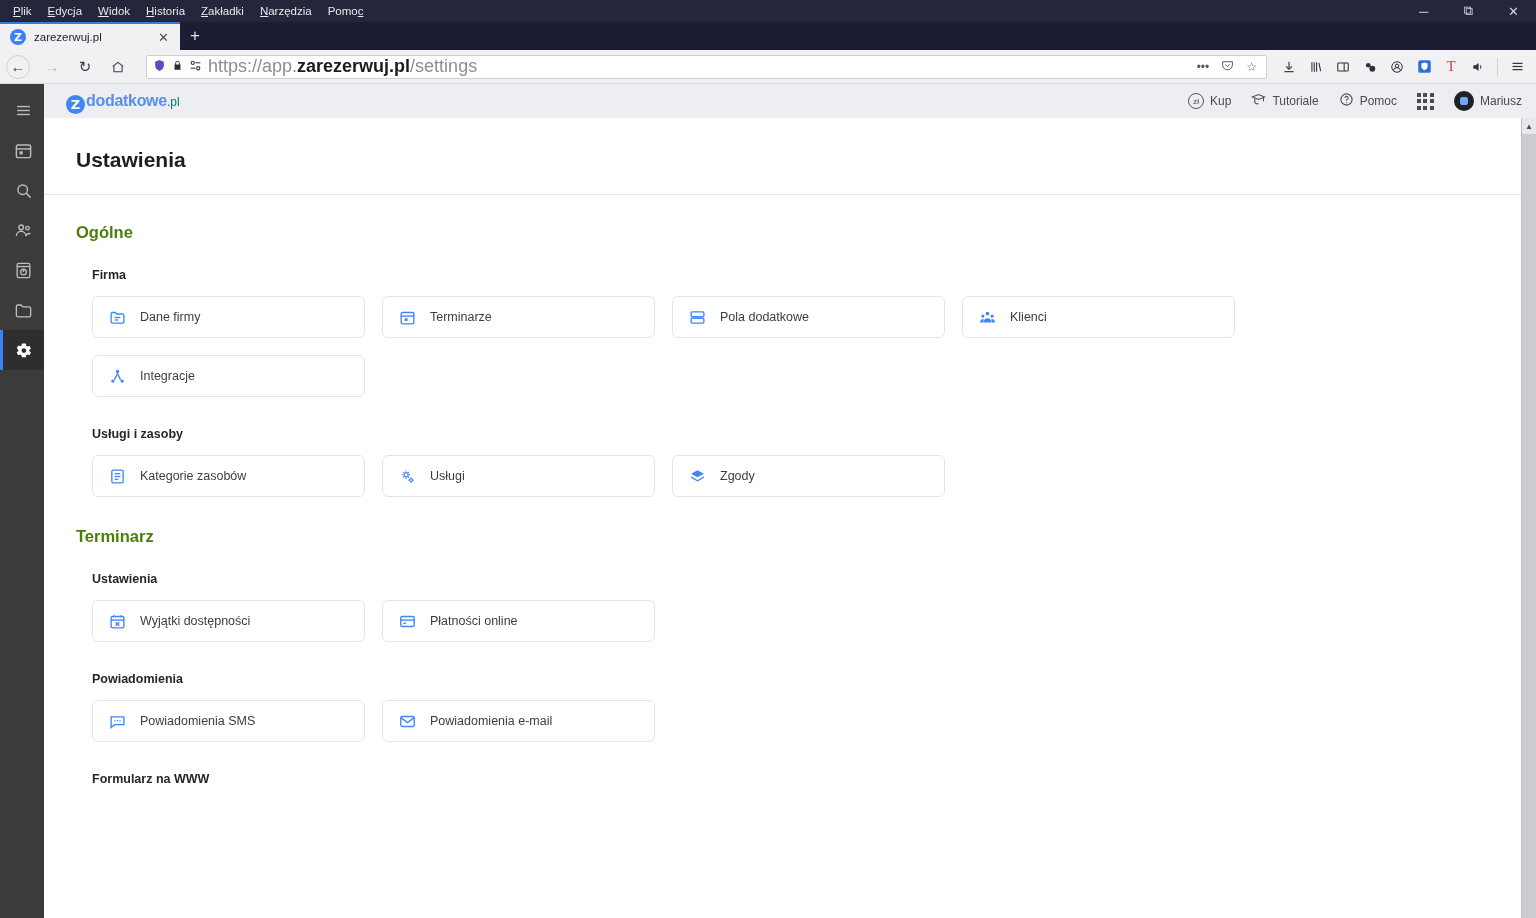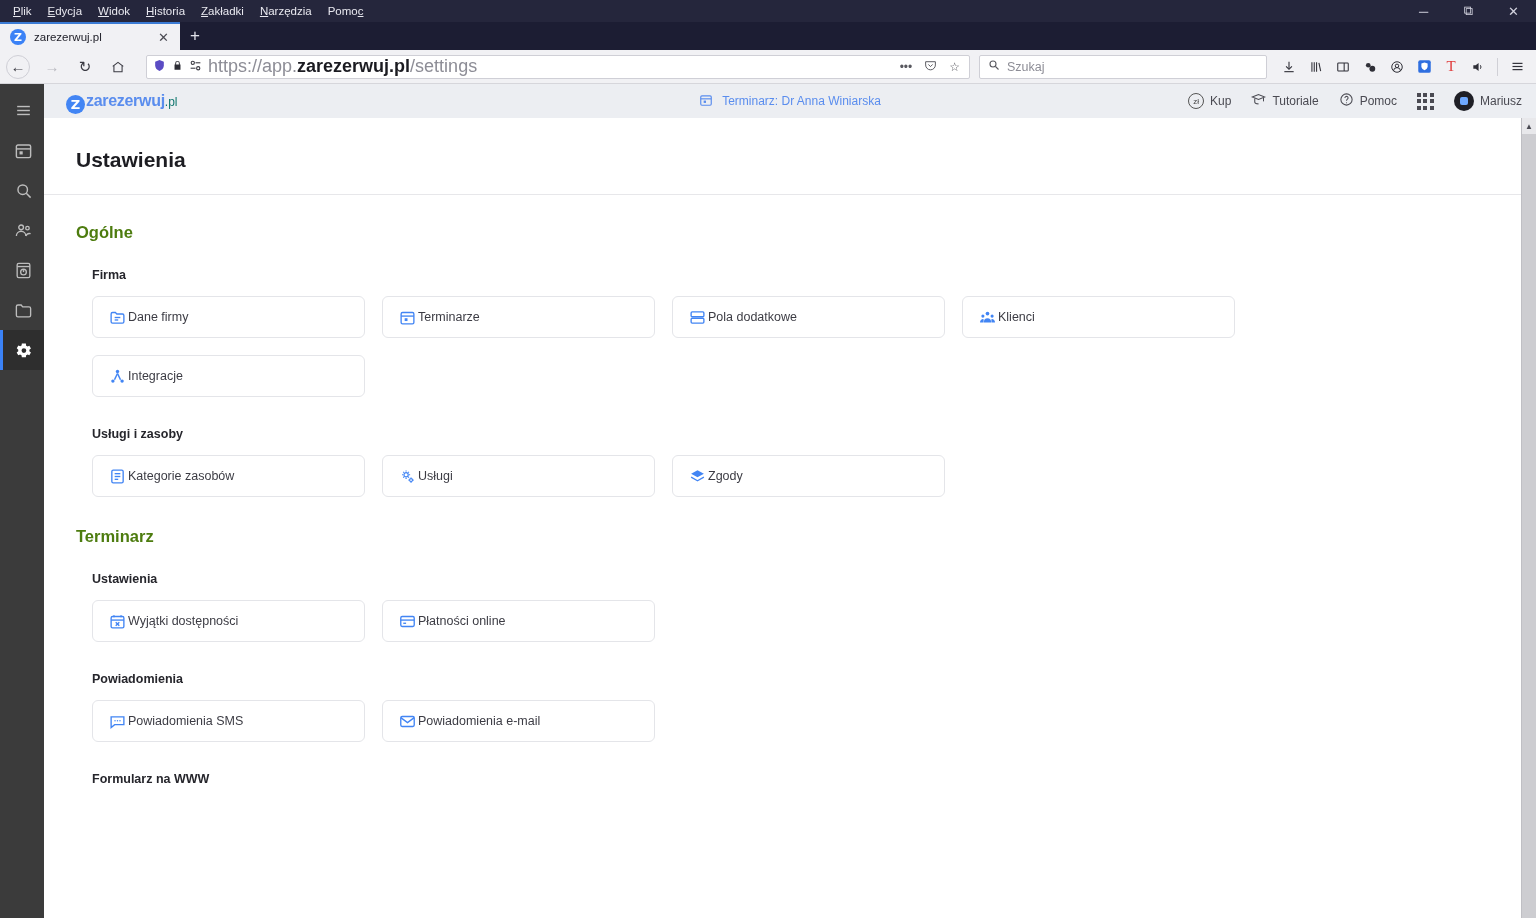--- a/index.html
+++ b/index.html
@@ -148,21 +148,21 @@
 
   .sections { padding: 28px 0 0 32px; }
   .section { margin-bottom: 6px; }
   .section-title { font-size: 16.5px; font-weight: bold; color: #4d7c0f; margin-bottom: 26px; }
   .subsection { margin-bottom: 30px; padding-left: 16px; }
   .subsection-title { font-size: 12.5px; font-weight: bold; color: #26262c; margin-bottom: 14px; }
 
   .cards { display: flex; flex-wrap: wrap; gap: 17px 17px; }
   .card {
     width: 273px; height: 42px; border: 1px solid #e4e5e9; border-radius: 6px;
-    background: #fff; display: flex; align-items: center; gap: 2px; padding: 0 16px;
+    background: #fff; display: flex; align-items: center; gap: 14px; padding: 0 16px;
     font-size: 12.5px; color: #3c3c44;
   }
   .card .cicon { width: 17px; height: 17px; color: #4285f4; flex: 0 0 17px; display:flex; }
   .card .cicon svg { width: 17px; height: 17px; }
 
   .vscroll {
     width: 15px; flex: 0 0 15px; background: #cdcdd1; display: flex; flex-direction: column;
     align-items: center; border-left: 1px solid #bfbfc4;
   }
   .vscroll .arrow {
@@ -233,29 +233,20 @@
       <span class="uicon">•••</span>
       <span class="uicon">
         <svg viewBox="0 0 24 24" width="13" height="13" fill="none" stroke="#58585f" stroke-width="1.8">
             <path d="M3 5h18v6a9 9 0 01-18 0z"></path>
             <path d="M8 10l4 4 4-4"></path>
           </svg>
       </span>
       <span class="uicon">☆</span>
     </div>
 
-    <div class="searchbar">
-      <span class="sicon">
-        <svg viewBox="0 0 24 24" width="12" height="12" fill="none" stroke="#58585f" stroke-width="2.2">
-            <circle cx="10" cy="10" r="6"></circle>
-            <line x1="15" y1="15" x2="21" y2="21"></line>
-          </svg>
-      </span>
-      <span class="sph">Szukaj</span>
-    </div>
 
     <div class="toolicons">
       <div class="toolicon">
         <svg viewBox="0 0 24 24" width="14" height="14" fill="none" stroke="#2f2f37" stroke-width="1.9">
             <line x1="12" y1="3" x2="12" y2="15"></line>
             <path d="M7 11l5 5 5-5"></path>
             <line x1="4" y1="20" x2="20" y2="20"></line>
           </svg>
       </div>
       <div class="toolicon">
@@ -360,36 +351,24 @@
             <path d="M19.4 13a7.8 7.8 0 000-2l2-1.6-2-3.4-2.4 1a7.6 7.6 0 00-1.7-1L15 3H9.9l-.3 2.6c-.6.25-1.2.6-1.7 1L5.5 5.6l-2 3.4L5.4 11a7.8 7.8 0 000 2l-2 1.6 2 3.4 2.4-1c.5.4 1.1.75 1.7 1l.4 2.6H15l.3-2.6c.6-.25 1.2-.6 1.7-1l2.4 1 2-3.4zM12.5 15a3 3 0 110-6 3 3 0 010 6z"></path>
           </svg>
       </div>
     </div>
 
     <div class="content">
 
       <div class="apphead">
         <div class="logo">
           <span class="zcirc">Z</span>
-            <span class="lmain">zarezerwuj</span>
+            <span class="lmain">dodatkowe</span>
             <span class="lpl">.pl</span>
         </div>
 
-        <div class="headcenter">
-          <div class="hcbtn">
-            <span>
-              <svg viewBox="0 0 24 24" fill="none" stroke="#5a8dee" stroke-width="2">
-                  <rect x="3" y="5" width="18" height="16" rx="2"></rect>
-                  <line x1="3" y1="10" x2="21" y2="10"></line>
-                  <rect x="8" y="13" width="4" height="4" fill="#5a8dee" stroke="none"></rect>
-                </svg>
-            </span>
-            <span>Terminarz: Dr Anna Winiarska</span>
-          </div>
-        </div>
 
         <div class="headright">
           <div class="hr-item">
             <span class="zl-circ">zł</span>
             <span>Kup</span>
           </div>
           <div class="hr-item">
             <span>
               <svg viewBox="0 0 24 24" fill="none" stroke="#4a4a52" stroke-width="1.7">
                   <path d="M2 8l10-4 10 4-10 4z"></path>

